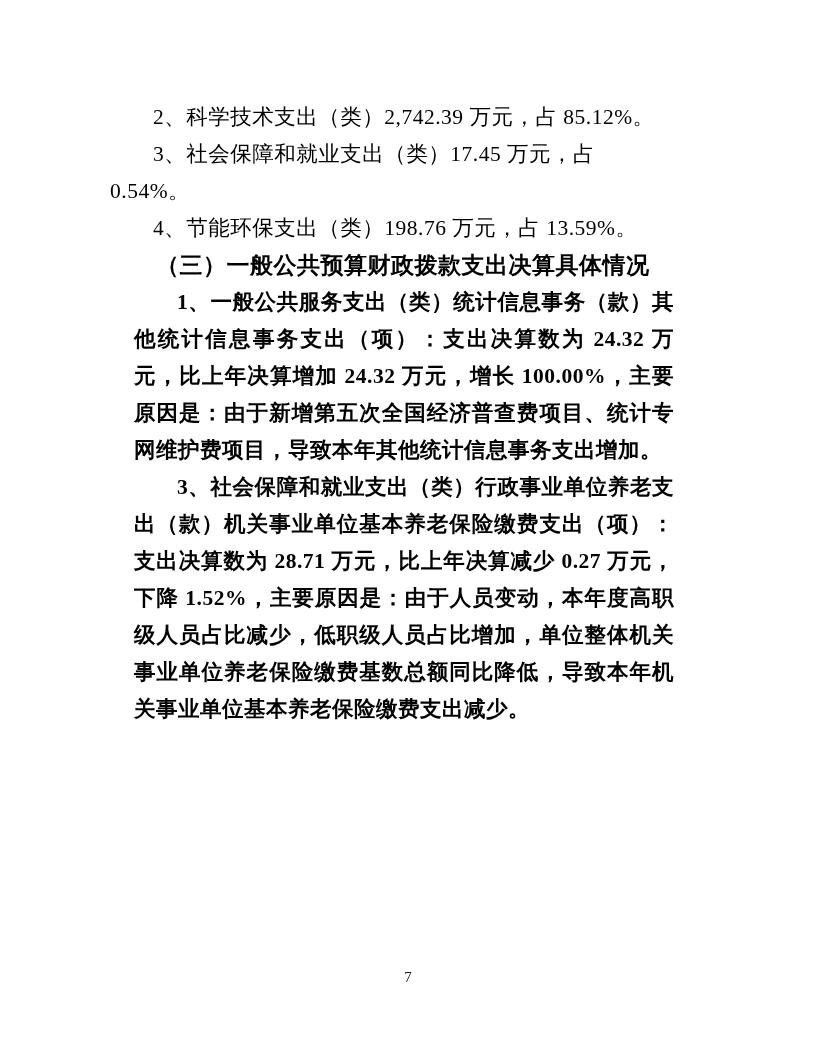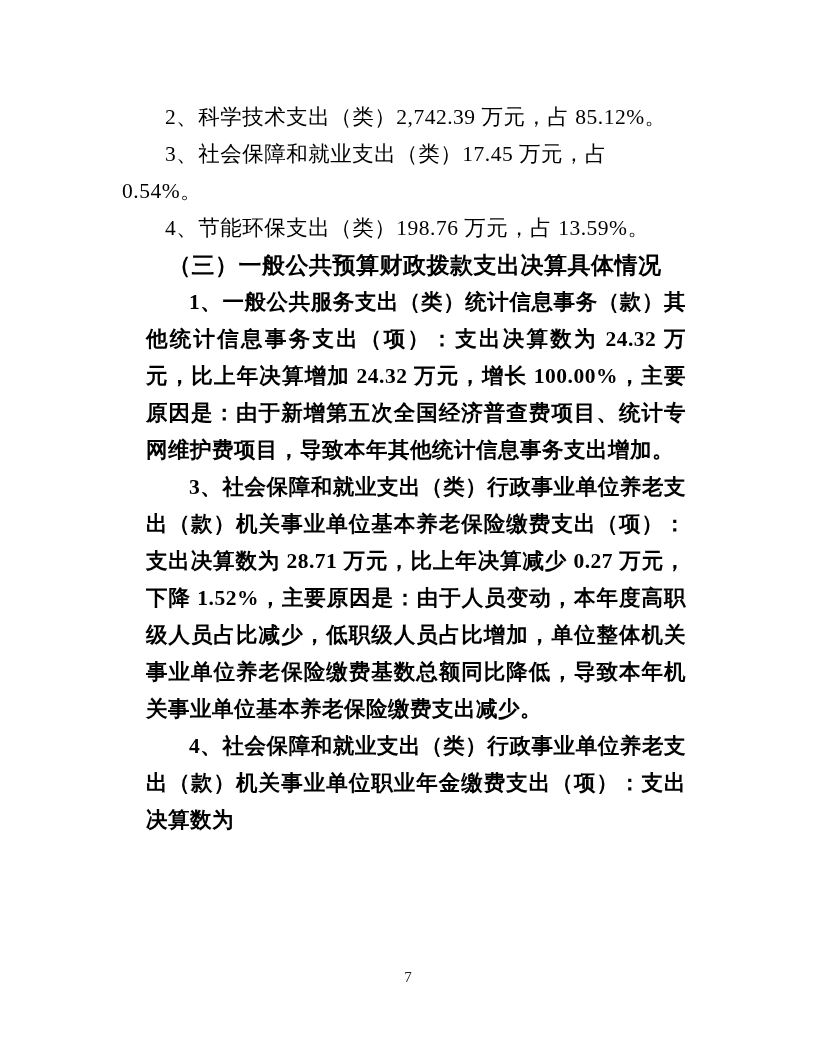--- a/index.html
+++ b/index.html
@@ -11,21 +11,21 @@
     position: relative;
     width: 816px;
     height: 1056px;
     background: #ffffff;
     overflow: hidden;
     color: #000000;
     font-family: "Liberation Serif", "DejaVu Serif", serif;
   }
   .content {
     position: absolute;
-    left: 122px;
+    left: 110px;
     top: 99px;
     width: 564px;
   }
   .content p,
   .content h2 {
     margin: 0;
     padding: 0;
     font-size: 21.5px;
     line-height: 37px;
     text-indent: 2em;
@@ -72,20 +72,19 @@
 
     <p class="list-line">4、节能环保支出（类）198.76 万元，占 13.59%。</p>
 
     <h2 class="section-heading">（三）一般公共预算财政拨款支出决算具体情况</h2>
 
     <p class="body-para">1、一般公共服务支出（类）统计信息事务（款）其他统计信息事务支出（项）：支出决算数为 24.32 万元，比上年决算增加 24.32 万元，增长 100.00%，主要原因是：由于新增第五次全国经济普查费项目、统计专网维护费项目，导致本年其他统计信息事务支出增加。</p>
 
 
     <p class="body-para">3、社会保障和就业支出（类）行政事业单位养老支出（款）机关事业单位基本养老保险缴费支出（项）：支出决算数为 28.71 万元，比上年决算减少 0.27 万元，下降 1.52%，主要原因是：由于人员变动，本年度高职级人员占比减少，低职级人员占比增加，单位整体机关事业单位养老保险缴费基数总额同比降低，导致本年机关事业单位基本养老保险缴费支出减少。</p>
 
-    <p class="body-para">4、社会保障和就业支出（类）行政事业单位养老支出（款）机关事业单位职业年金缴费支出（项）：支出决算数为</p>
 
   </div>
 
   <div class="footer">
     <span class="page-number">7</span>
   </div>
 </div>
 
 </body></html>

